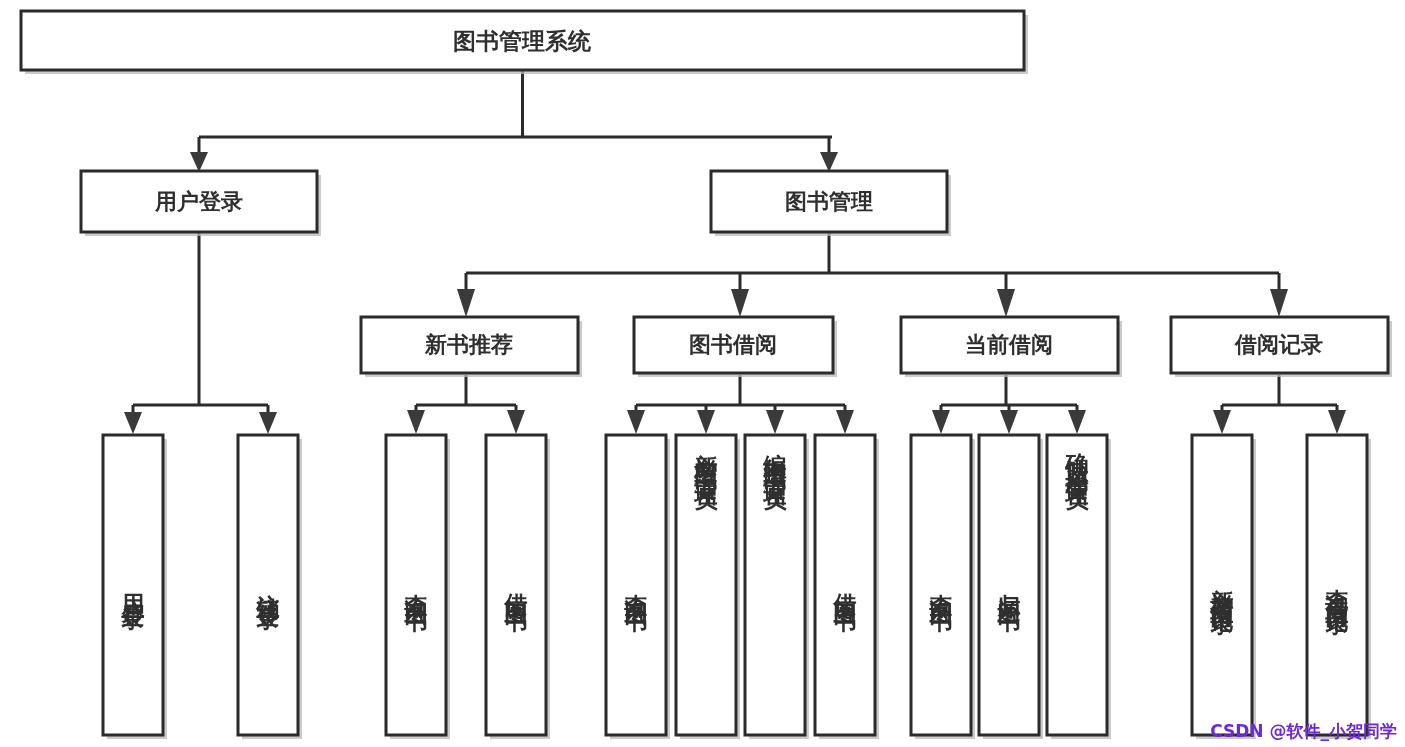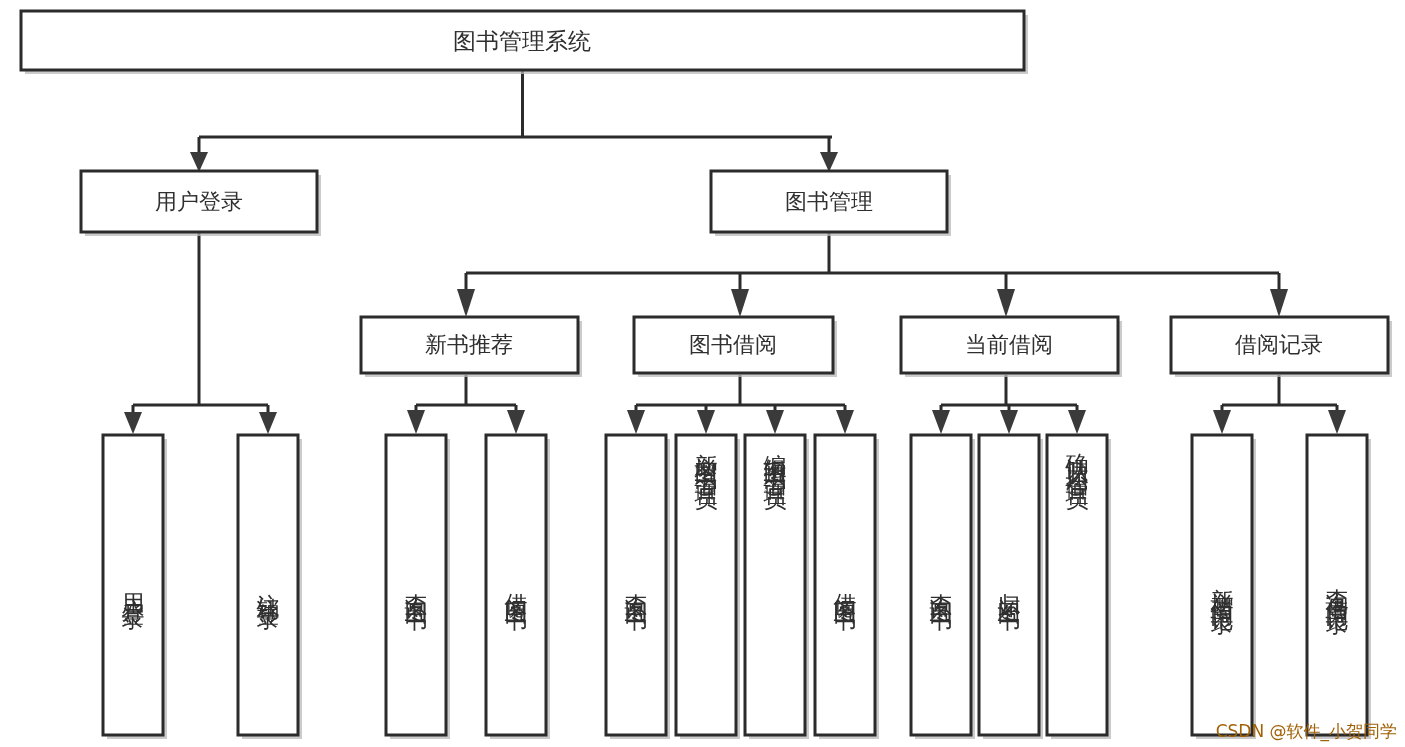--- a/index.html
+++ b/index.html
@@ -11,20 +11,21 @@
     width: 1405px;
     height: 747px;
     font-family: "DejaVu Sans", "Liberation Sans", sans-serif;
     overflow: hidden;
     position: relative;
   }
   #diagram-root {
     position: relative;
     width: 1405px;
     height: 747px;
+    font-weight: bold;
   }
   svg#flowchart {
     position: absolute;
     left: 0;
     top: 0;
     width: 1405px;
     height: 747px;
     display: block;
   }
   .node-rect {
@@ -77,21 +78,21 @@
     color: #2f2f2f;
     letter-spacing: 5px;
     white-space: nowrap;
   }
   #watermark {
     position: absolute;
     right: 8px;
     bottom: 4px;
     font-family: "DejaVu Sans", "Liberation Sans", sans-serif;
     font-size: 17px;
-    color: #a16207;
+    color: #6d28d9;
     white-space: nowrap;
     pointer-events: none;
   }
 </style>
 </head>
 <body>
 
 <div id="diagram-root">
 
   <svg id="flowchart" viewBox="0 0 1405 747">

